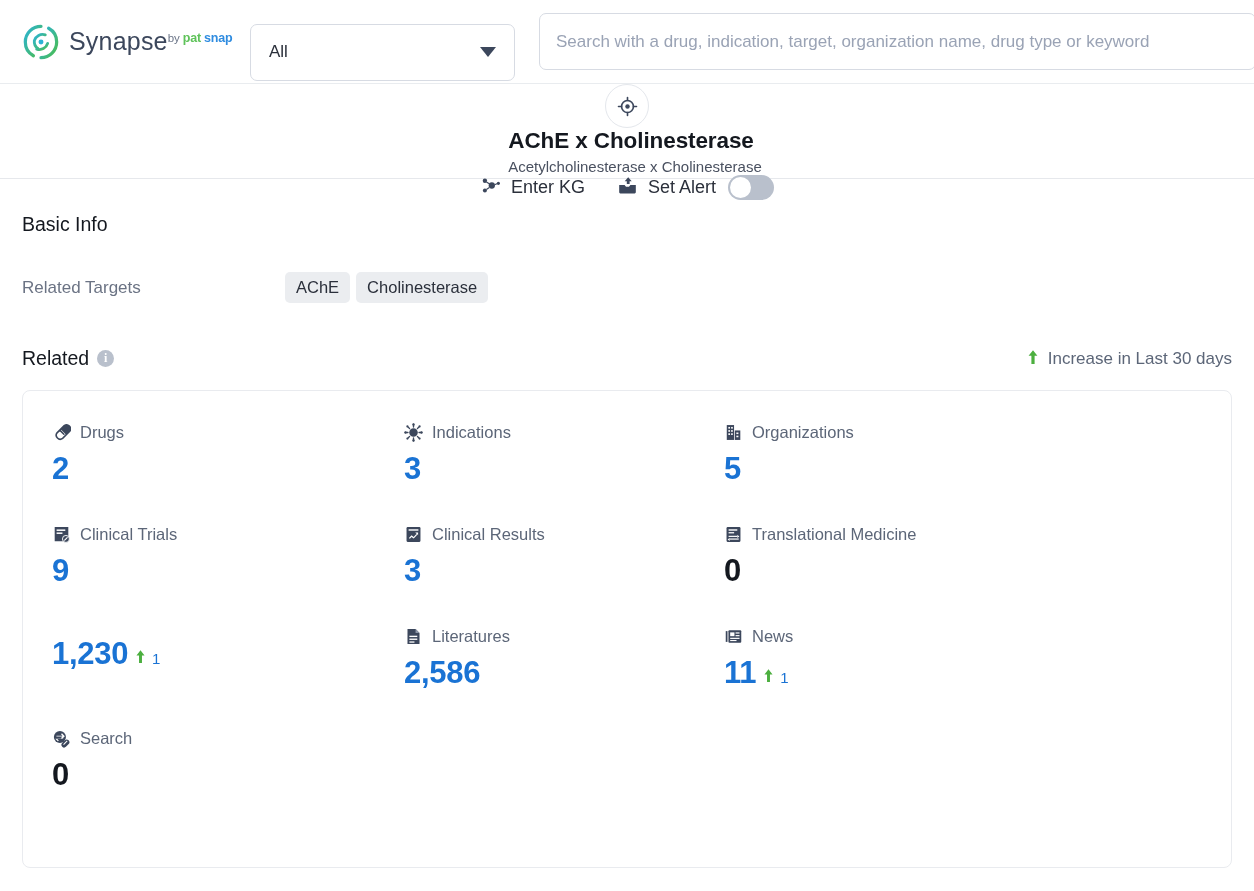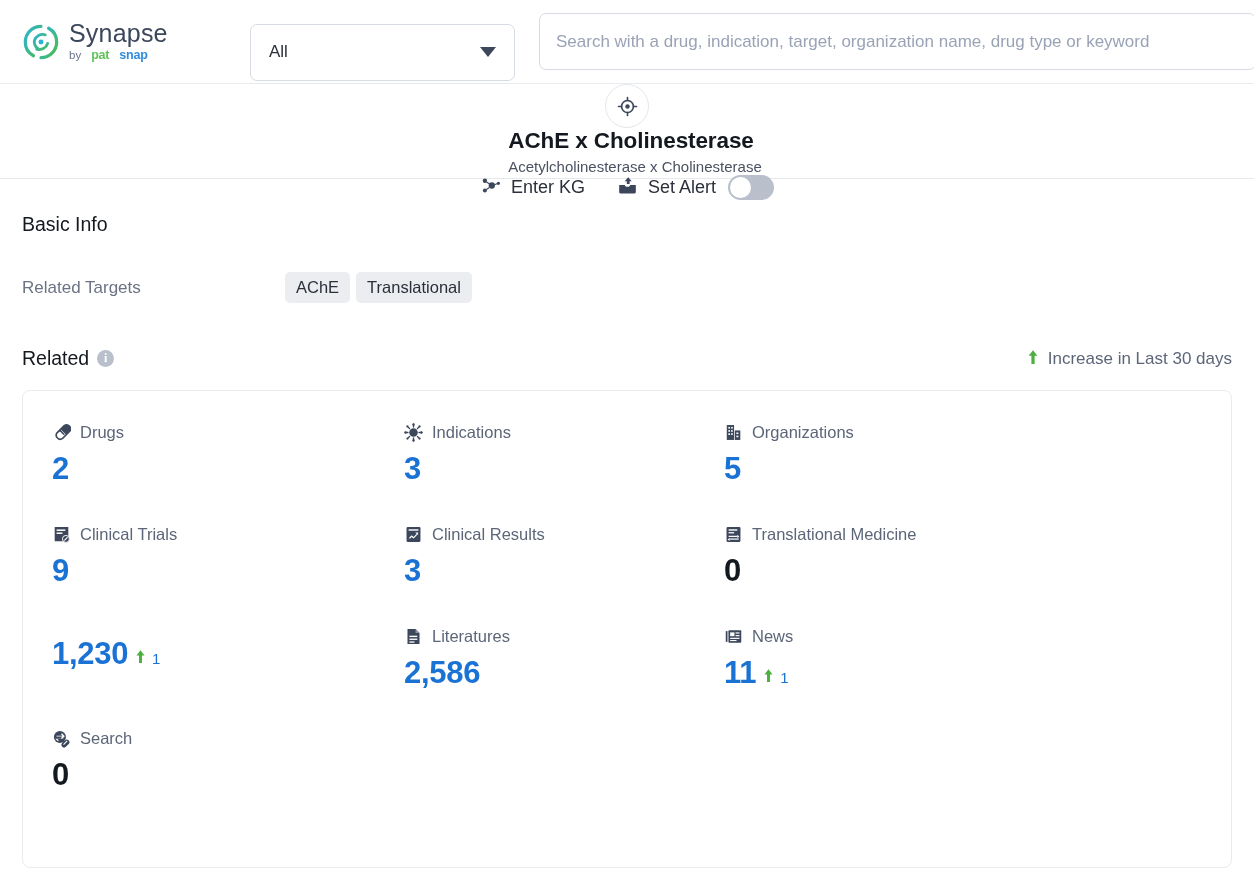--- a/index.html
+++ b/index.html
@@ -23,32 +23,32 @@
   }
 
   .logo-wrap {
     display: flex;
     align-items: center;
     gap: 9px;
     width: 204px;
     flex: 0 0 auto;
   }
   .logo-mark { width: 38px; height: 38px; flex: 0 0 auto; }
-  .logo-text { display: flex; flex-direction: column; line-height: 1; }
+  .logo-text { display: flex; flex-direction: row; line-height: 1; }
   .logo-name {
     font-size: 25px;
     color: #3c475c;
     letter-spacing: .2px;
   }
   .logo-sub {
     font-size: 12.5px;
     margin-top: 3px;
     display: flex;
     align-items: baseline;
-    gap: 10px;
+    gap: 3px;
   }
   .logo-sub .by { color: #6b7588; font-size: 11.5px; }
   .logo-sub .pat { color: #5fc35a; font-weight: 700; letter-spacing: -.2px; }
   .logo-sub .snap { color: #2f8ce0; font-weight: 700; letter-spacing: -.2px; }
 
   .scope-select {
     width: 265px;
     height: 57px;
     border: 1px solid #d7dbe3;
     border-radius: 7px;
@@ -344,21 +344,21 @@
 </div>
 
 <div class="page">
 
   <div class="section-title">Basic Info</div>
 
   <div class="related-targets-row">
     <span class="field-label">Related Targets</span>
     <span class="tag-list">
       <span class="tag">AChE</span>
-      <span class="tag">Translational</span>
+      <span class="tag">Cholinesterase</span>
     </span>
   </div>
 
   <div class="related-head">
     <span class="section-title">Related</span>
     <span class="info-icon">i</span>
     <span class="legend">
       <span>
         <svg viewBox="0 0 12 16" width="12" height="16">
           <path d="M6 1.2l4.4 5.6H7.6V15H4.4V6.8H1.6z" fill="#4caf3f"></path>

